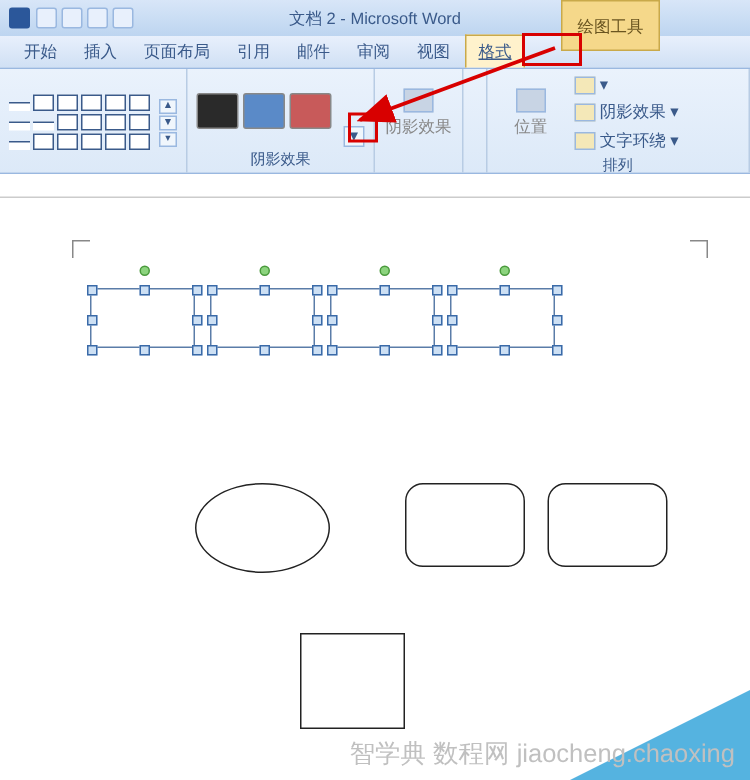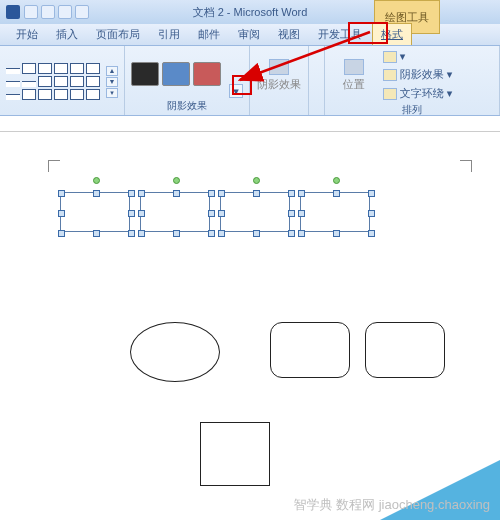--- a/index.html
+++ b/index.html
@@ -36,21 +36,21 @@
 .corner { position:absolute; width:12px; height:12px; border:1px solid #888; }
 .corner.tl { top:28px; left:48px; border-right:none; border-bottom:none; }
 .corner.tr { top:28px; right:28px; border-left:none; border-bottom:none; }
 .sel-rect { position:absolute; border:1px solid #5a7ca8; background:rgba(255,255,255,0); }
 .handle { position:absolute; width:7px; height:7px; background:#cde0f4; border:1px solid #3a6aa8; }
 .handle.rot { background:#8cd47e; border-radius:50%; border:1px solid #4a9a3c; }
 .plain-ellipse { position:absolute; border:1.5px solid #222; border-radius:50%; }
 .plain-rrect { position:absolute; border:1.5px solid #222; border-radius:12px; }
 .plain-rect { position:absolute; border:1.5px solid #222; }
 .arrow-svg { position:absolute; top:30px; left:230px; pointer-events:none; }
-.watermark { position:absolute; bottom:6px; right:10px; color:#c0c0c0; font-size:13px; }
+.watermark { position:absolute; bottom:6px; right:10px; color:#c0c0c0; font-size:17px; }
 .tri { position:absolute; bottom:0; right:0; width:0; height:0; border-left:120px solid transparent; border-bottom:60px solid #2aa0d8; opacity:.8; }
 </style>
 </head>
 <body>
 
 <div class="titlebar">
   <div class="app-icon"></div>
   <div class="qat">
     <span></span>
     <span></span>
@@ -62,21 +62,20 @@
 </div>
 
 <div class="tabs">
   <div class="tab">开始</div>
   <div class="tab">插入</div>
   <div class="tab">页面布局</div>
   <div class="tab">引用</div>
   <div class="tab">邮件</div>
   <div class="tab">审阅</div>
   <div class="tab">视图</div>
-  <div class="tab">开发工具</div>
   <div class="tab contextual">格式</div>
 </div>
 
 <div class="ribbon">
   <div class="group">
     <div class="group-body">
       <div class="shape-gallery">
         <span class="line"></span>
           <span></span>
           <span></span>

